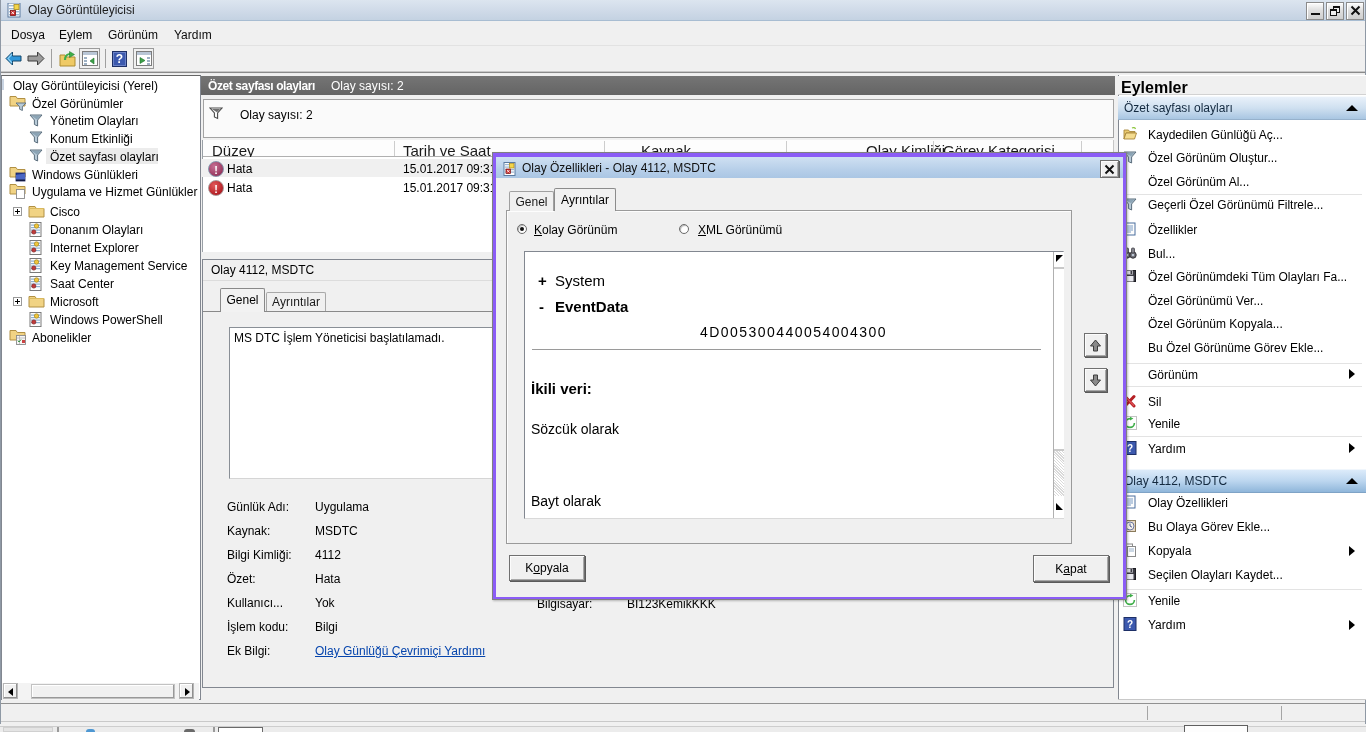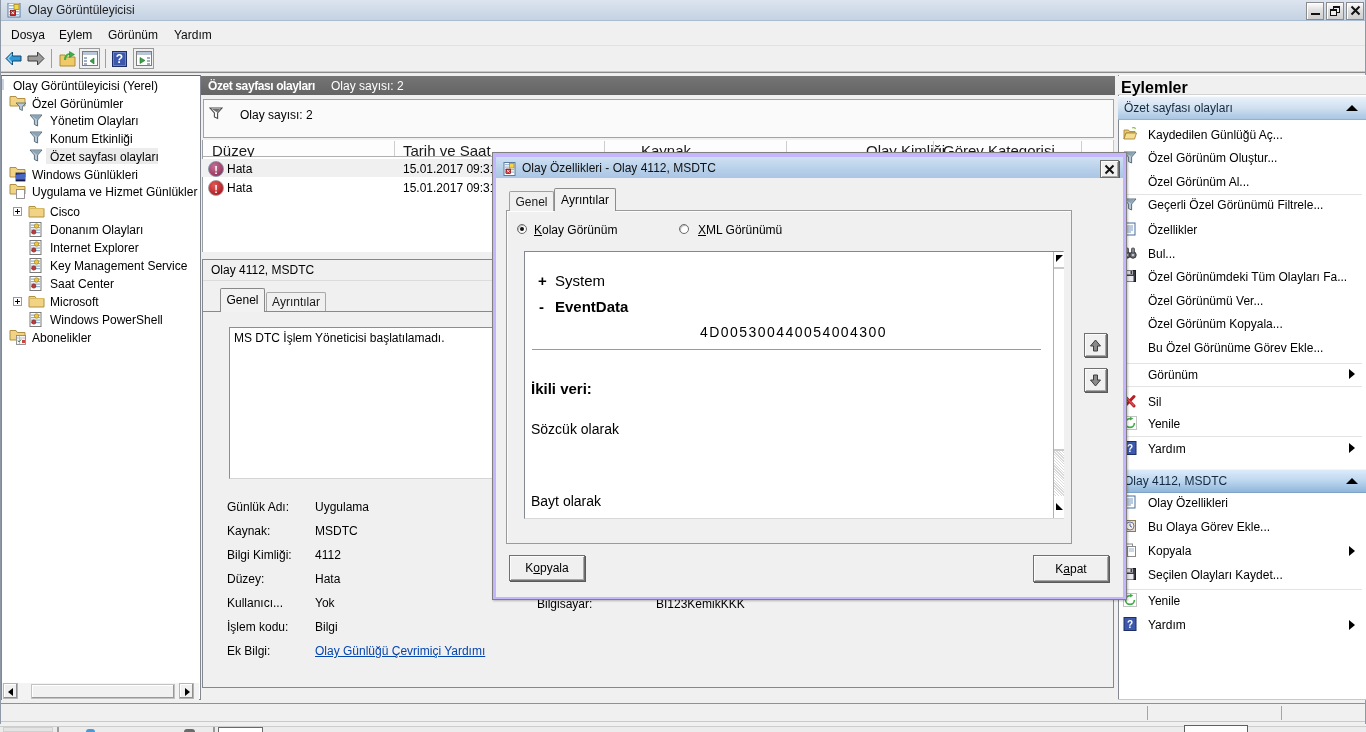--- a/index.html
+++ b/index.html
@@ -45,21 +45,21 @@
 .acthdr { position:absolute; left:1118px; width:248px; height:24px; }
 .actitem { position:absolute; left:1148px; font-size:12px; color:#000; white-space:nowrap; }
 .actico { position:absolute; left:1123px; width:14px; height:14px; }
 .actsep { position:absolute; left:1122px; width:240px; height:1px; background:#e3e3e3; }
 .arr-r { position:absolute; left:1349px; width:0; height:0; border-left:6px solid #000; border-top:5px solid transparent; border-bottom:5px solid transparent; }
 .arr-up { position:absolute; left:1346px; width:0; height:0; border-bottom:6px solid #000; border-left:6px solid transparent; border-right:6px solid transparent; }
 
 #statusbar { left:0; top:703px; width:1366px; height:19px; background:#f0f0f0; border-top:1px solid #919191; border-bottom:1px solid #c9c9c9;}
 #taskbar { left:0; top:726px; width:1366px; height:6px; background:#ececec; border-top:1px solid #cdcdcd; }
 
-#dialog { left:492px; top:152px; width:635px; height:448px; background:#c4b5fd;
+#dialog { left:492px; top:152px; width:635px; height:448px; background:#8b5cf6;
   border:1px solid #808080; box-shadow:1px 1px 2px rgba(0,0,0,.25); z-index:20; }
 #dlg-title { position:absolute; left:3px; top:4px; width:627px; height:21px;
   background:linear-gradient(#cfe0f2,#b7cfe9 60%,#aac6e4); }
 #dlg-body { position:absolute; left:3px; top:25px; width:627px; height:419px; background:#f0f0f0; }
 .dtab { position:absolute; background:#f0f0f0; border:1px solid #8c8c8c; border-bottom:none; font-size:12px; text-align:center; border-radius:2px 2px 0 0;}
 .classicbtn { position:absolute; background:#f0f0f0; border:1px solid #707070;
   box-shadow:inset 1px 1px 0 #fcfcfc, inset -1px -1px 0 #a8a8a8, 1px 1px 0 #5a5a5a;
   font-size:12px; text-align:center; }
 u { text-decoration:underline; }
 .mono { font-family:"Liberation Mono", monospace; }
@@ -292,26 +292,26 @@
 <div class="tab" style="left:266px;top:292px;width:60px;height:19px;padding-top:2px;color:#1a1a1a;border-color:#a8a8a8">Ayrıntılar</div>
 <div class="abs" style="left:229px;top:327px;width:871px;height:152px;background:#fff;border:1px solid #898f96;border-right-color:#d5d5d5;border-bottom-color:#d5d5d5"></div>
 <div class="abs" style="left:234px;top:331px;font-size:12px">MS DTC İşlem Yöneticisi başlatılamadı.</div>
 
 <div class="abs" style="left:227px;top:500px;font-size:12px">Günlük Adı:</div>
     <div class="abs" style="left:315px;top:500px;font-size:12px">Uygulama</div>
 <div class="abs" style="left:227px;top:524px;font-size:12px">Kaynak:</div>
     <div class="abs" style="left:315px;top:524px;font-size:12px">MSDTC</div>
 <div class="abs" style="left:227px;top:548px;font-size:12px">Bilgi Kimliği:</div>
     <div class="abs" style="left:315px;top:548px;font-size:12px">4112</div>
-<div class="abs" style="left:227px;top:572px;font-size:12px">Düzey:</div>
+<div class="abs" style="left:227px;top:572px;font-size:12px">Özet:</div>
     <div class="abs" style="left:315px;top:572px;font-size:12px">Hata</div>
 <div class="abs" style="left:227px;top:596px;font-size:12px">Kullanıcı...</div>
     <div class="abs" style="left:315px;top:596px;font-size:12px">Yok</div>
 <div class="abs" style="left:537px;top:597px;font-size:12px">Bilgisayar:</div>
-    <div class="abs" style="left:656px;top:597px;font-size:12px">BI123KemikKKK</div>
+    <div class="abs" style="left:627px;top:597px;font-size:12px">BI123KemikKKK</div>
 <div class="abs" style="left:227px;top:620px;font-size:12px">İşlem kodu:</div>
     <div class="abs" style="left:315px;top:620px;font-size:12px">Bilgi</div>
 <div class="abs" style="left:227px;top:644px;font-size:12px">Ek Bilgi:</div>
 <div class="abs" style="left:315px;top:644px;font-size:12px;color:#0645ad;text-decoration:underline">Olay Günlüğü Çevrimiçi Yardımı</div>
 
 <div class="abs" id="statusbar"></div>
 <div class="abs" style="left:0;top:0;width:1px;height:724px;background:#8f99a5"></div>
 <div class="abs" style="left:1365px;top:0;width:1px;height:724px;background:#8f99a5"></div>
 <div class="abs" style="left:1147px;top:706px;width:1px;height:14px;background:#a5a5a5"></div>
 <div class="abs" style="left:1281px;top:706px;width:1px;height:14px;background:#a5a5a5"></div>

